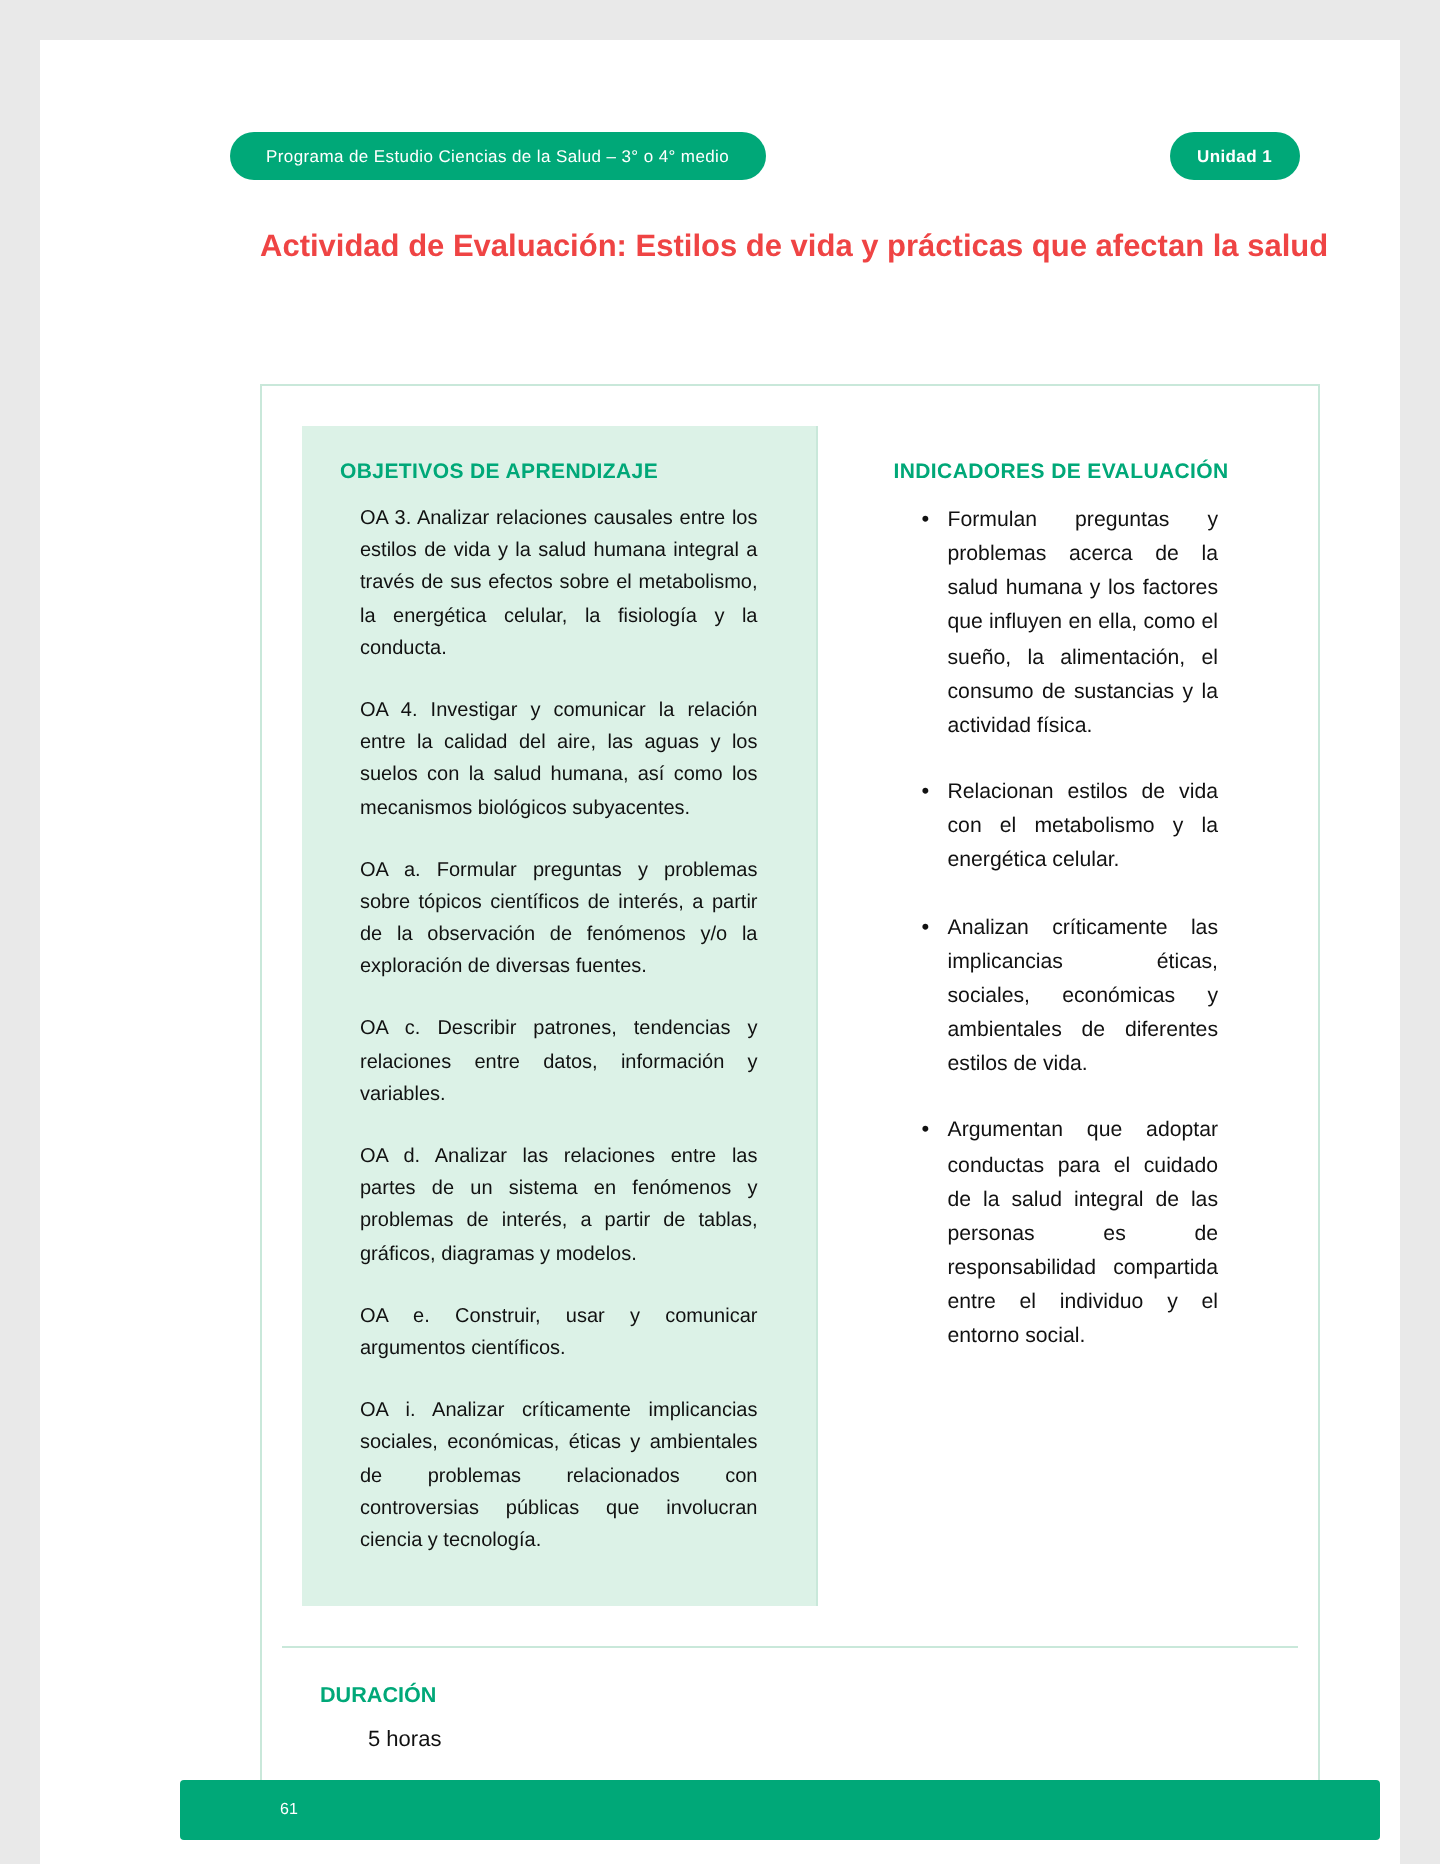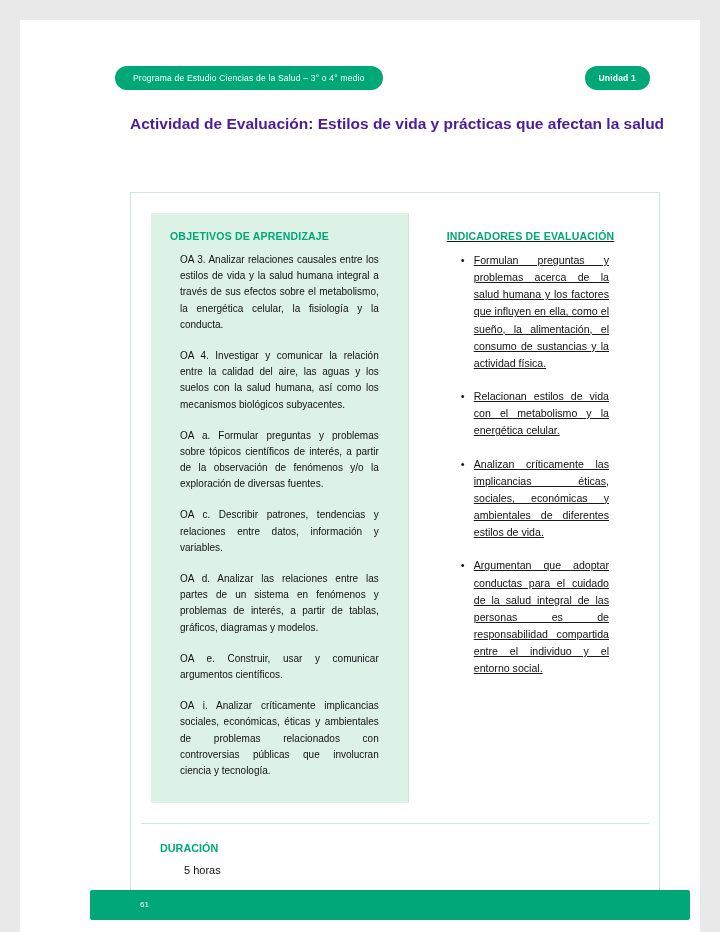--- a/index.html
+++ b/index.html
@@ -33,21 +33,21 @@
   }
   .header-pill.left  { left: 85px;  padding: 0 18px; }
   .header-pill.right { right: 80px; padding: 0 14px; font-weight: bold; }
 
   
   .doc-title {
     position: absolute;
     top: 78px;
     left: 100px;
     width: 540px;
-    color: #4c1d95;
+    color: #ef4444;
     font-size: 15.5px;
     font-weight: bold;
     line-height: 2.0;
   }
 
   
   .oa-table {
     position: absolute;
     top: 162px;
     left: 100px;
@@ -59,21 +59,20 @@
   .col-left {
     width: 55.1%;
     background: #dcf2e7;
     border-right: 1px solid #c9e8da;
     padding: 7px 9px 14px 9px;
   }
   .col-right {
     width: 44.9%;
     background: #ffffff;
     padding: 7px 10px 14px 8px;
-    text-decoration: underline;
   }
   .col-header {
     color: #00a878;
     font-size: 10.5px;
     font-weight: bold;
     letter-spacing: .2px;
     margin-bottom: 10px;
   }
   .col-left p {
     font-size: 10px;

